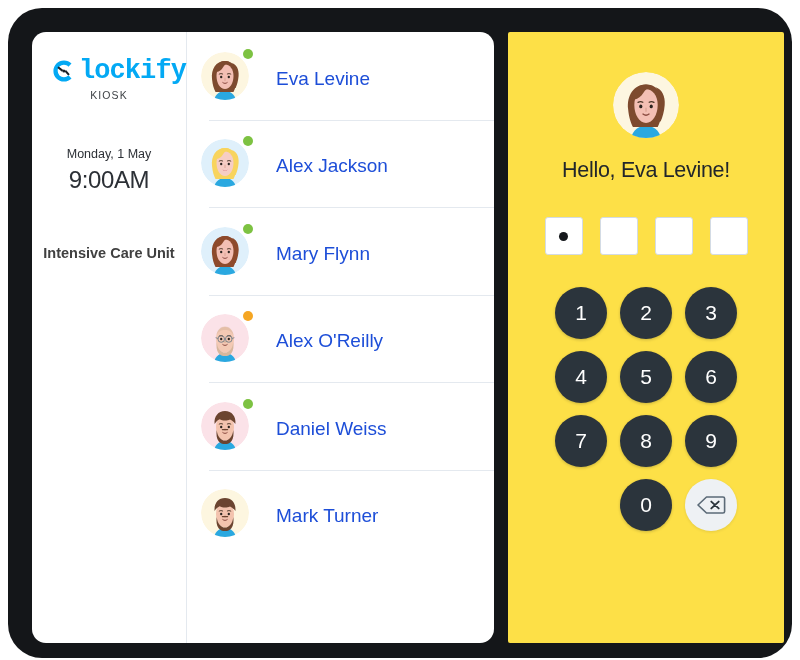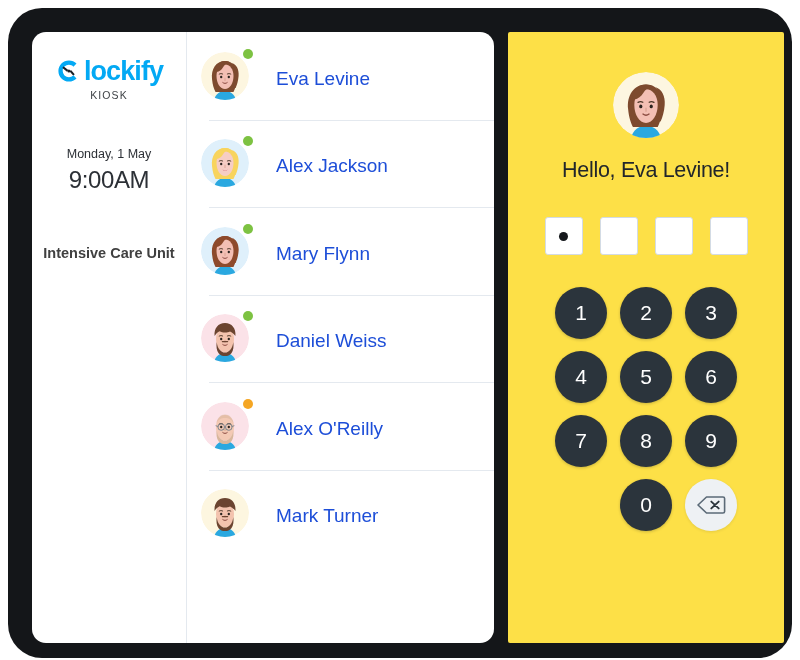--- a/index.html
+++ b/index.html
@@ -46,22 +46,23 @@
   }
 
   #brand-block {
     margin-top: 25px;
     text-align: center;
   }
 
   #logo-row {
     display: flex;
     align-items: center;
-    justify-content: center;
+    justify-content: flex-end;
     gap: 1px;
+    font-family: Liberation Mono, monospace;
   }
 
   #logo-mark { width: 28px; height: 28px; display: block; }
 
   #logo-wordmark {
     font-size: 27px;
     font-weight: bold;
     color: #03a9f4;
     letter-spacing: -0.9px;
     line-height: 1;
@@ -357,61 +358,61 @@
             <span class="status-dot" style="background: rgb(125, 194, 66);"></span>
           </div>
           <span class="employee-name">Mary Flynn</span>
         </div>
         <div class="employee-row">
           <div class="avatar-wrap">
             <span class="avatar"><svg width="48" height="48" viewBox="0 0 48 48">
                 <circle cx="24" cy="24" r="24" fill="#fbe2e8"></circle>
                 <g>
                   <path d="M13 48c1.5-6 6-9 11-9s9.5 3 11 9z" fill="#2aa8e0"></path>
-                  <path d="M15 25c0-7 3.8-12 9-12s9 5 9 12c0 7.5-4 13.5-9 13.5S15 32.5 15 25z" fill="#f3c3ae"></path>
-                  <path d="M13.6 22c-.8-7.6 3.6-13 10.4-13s11.2 5.4 10.4 13c-1.6-2.4-3.4-3.6-5.4-4.6-2.6 1.4-7.4 1.6-10.4-.2-1.8 1-3.6 2.4-5 4.8z" fill="#6b4430"></path>
-                  <ellipse cx="20.2" cy="25" rx="1.15" ry="1.35" fill="#2b2420"></ellipse>
-                  <ellipse cx="27.8" cy="25" rx="1.15" ry="1.35" fill="#2b2420"></ellipse>
-                  <path d="M18.2 22.1c1.1-.7 2.5-.7 3.5-.1" stroke="#4a3526" stroke-width="0.9" fill="none" stroke-linecap="round"></path>
-                  <path d="M26.3 22c1-.6 2.4-.6 3.5.1" stroke="#4a3526" stroke-width="0.9" fill="none" stroke-linecap="round"></path>
-                  <path d="M21.8 30.6c1.4 1.1 3 1.1 4.4 0" stroke="#8a4a40" stroke-width="1" fill="none" stroke-linecap="round"></path>
-                  <path d="M24 26.2v2.4" stroke="#d8a394" stroke-width="0.9" stroke-linecap="round"></path>
-                  <path d="M15.8 28c.4 6 4 10.6 8.2 10.6S31.8 34 32.2 28c.8 4.4.2 8.6-1.8 11.2-1.6 2-3.8 2.8-6.4 2.8s-4.8-.8-6.4-2.8c-2-2.6-2.6-6.8-1.8-11.2z" fill="#6b4430"></path>
-                  <path d="M21.4 27.6h5.2" stroke="#6b4430" stroke-width="1.3" stroke-linecap="round"></path>
-                </g>
-              </svg></span>
-            <span class="status-dot" style="background: rgb(125, 194, 66);"></span>
-          </div>
-          <span class="employee-name">Daniel Weiss</span>
-        </div>
-        <div class="employee-row">
-          <div class="avatar-wrap">
-            <span class="avatar"><svg width="48" height="48" viewBox="0 0 48 48">
-                <circle cx="24" cy="24" r="24" fill="#fbe2e8"></circle>
-                <g>
-                  <path d="M13 48c1.5-6 6-9 11-9s9.5 3 11 9z" fill="#2aa8e0"></path>
                   <path d="M15 25c0-7 3.8-12 9-12s9 5 9 12c0 7.5-4 13.5-9 13.5S15 32.5 15 25z" fill="#f3c9b4"></path>
                   <path d="M15.4 21.5c.6-5.6 4.2-9 8.6-9s8 3.4 8.6 9c-1.2-3.6-4.6-5.6-8.6-5.6s-7.4 2-8.6 5.6z" fill="#d8b79c" opacity="0.55"></path>
                   <ellipse cx="20.2" cy="25" rx="1.15" ry="1.35" fill="#2b2420"></ellipse>
                   <ellipse cx="27.8" cy="25" rx="1.15" ry="1.35" fill="#2b2420"></ellipse>
                   <path d="M18.2 22.1c1.1-.7 2.5-.7 3.5-.1" stroke="#4a3526" stroke-width="0.9" fill="none" stroke-linecap="round"></path>
                   <path d="M26.3 22c1-.6 2.4-.6 3.5.1" stroke="#4a3526" stroke-width="0.9" fill="none" stroke-linecap="round"></path>
                   <path d="M21.8 30.6c1.4 1.1 3 1.1 4.4 0" stroke="#8a4a40" stroke-width="1" fill="none" stroke-linecap="round"></path>
                   <path d="M24 26.2v2.4" stroke="#d8a394" stroke-width="0.9" stroke-linecap="round"></path>
                   <path d="M15.8 28c.4 6 4 10.6 8.2 10.6S31.8 34 32.2 28c.8 4.4.2 8.6-1.8 11.2-1.6 2-3.8 2.8-6.4 2.8s-4.8-.8-6.4-2.8c-2-2.6-2.6-6.8-1.8-11.2z" fill="#d8b79c"></path>
                   <path d="M21.4 27.6h5.2" stroke="#d8b79c" stroke-width="1.3" stroke-linecap="round"></path>
                   <circle cx="20.2" cy="25" r="3.3" fill="none" stroke="#6d7a86" stroke-width="0.85"></circle>
                   <circle cx="27.8" cy="25" r="3.3" fill="none" stroke="#6d7a86" stroke-width="0.85"></circle>
                   <path d="M23.5 25h1" stroke="#6d7a86" stroke-width="0.85"></path>
                   <path d="M16.9 24.4 15 23.8M31.1 24.4l1.9-.6" stroke="#6d7a86" stroke-width="0.85" stroke-linecap="round"></path>
                 </g>
               </svg></span>
             <span class="status-dot" style="background: rgb(245, 166, 35);"></span>
           </div>
           <span class="employee-name">Alex O'Reilly</span>
+        </div>
+        <div class="employee-row">
+          <div class="avatar-wrap">
+            <span class="avatar"><svg width="48" height="48" viewBox="0 0 48 48">
+                <circle cx="24" cy="24" r="24" fill="#fbe2e8"></circle>
+                <g>
+                  <path d="M13 48c1.5-6 6-9 11-9s9.5 3 11 9z" fill="#2aa8e0"></path>
+                  <path d="M15 25c0-7 3.8-12 9-12s9 5 9 12c0 7.5-4 13.5-9 13.5S15 32.5 15 25z" fill="#f3c3ae"></path>
+                  <path d="M13.6 22c-.8-7.6 3.6-13 10.4-13s11.2 5.4 10.4 13c-1.6-2.4-3.4-3.6-5.4-4.6-2.6 1.4-7.4 1.6-10.4-.2-1.8 1-3.6 2.4-5 4.8z" fill="#6b4430"></path>
+                  <ellipse cx="20.2" cy="25" rx="1.15" ry="1.35" fill="#2b2420"></ellipse>
+                  <ellipse cx="27.8" cy="25" rx="1.15" ry="1.35" fill="#2b2420"></ellipse>
+                  <path d="M18.2 22.1c1.1-.7 2.5-.7 3.5-.1" stroke="#4a3526" stroke-width="0.9" fill="none" stroke-linecap="round"></path>
+                  <path d="M26.3 22c1-.6 2.4-.6 3.5.1" stroke="#4a3526" stroke-width="0.9" fill="none" stroke-linecap="round"></path>
+                  <path d="M21.8 30.6c1.4 1.1 3 1.1 4.4 0" stroke="#8a4a40" stroke-width="1" fill="none" stroke-linecap="round"></path>
+                  <path d="M24 26.2v2.4" stroke="#d8a394" stroke-width="0.9" stroke-linecap="round"></path>
+                  <path d="M15.8 28c.4 6 4 10.6 8.2 10.6S31.8 34 32.2 28c.8 4.4.2 8.6-1.8 11.2-1.6 2-3.8 2.8-6.4 2.8s-4.8-.8-6.4-2.8c-2-2.6-2.6-6.8-1.8-11.2z" fill="#6b4430"></path>
+                  <path d="M21.4 27.6h5.2" stroke="#6b4430" stroke-width="1.3" stroke-linecap="round"></path>
+                </g>
+              </svg></span>
+            <span class="status-dot" style="background: rgb(125, 194, 66);"></span>
+          </div>
+          <span class="employee-name">Daniel Weiss</span>
         </div>
         <div class="employee-row">
           <div class="avatar-wrap">
             <span class="avatar"><svg width="48" height="48" viewBox="0 0 48 48">
                 <circle cx="24" cy="24" r="24" fill="#fdf6e0"></circle>
                 <g>
                   <path d="M13 48c1.5-6 6-9 11-9s9.5 3 11 9z" fill="#2aa8e0"></path>
                   <path d="M15 25c0-7 3.8-12 9-12s9 5 9 12c0 7.5-4 13.5-9 13.5S15 32.5 15 25z" fill="#f3c3ae"></path>
                   <path d="M13.6 22c-.8-7.6 3.6-13 10.4-13s11.2 5.4 10.4 13c-1.6-2.4-3.4-3.6-5.4-4.6-2.6 1.4-7.4 1.6-10.4-.2-1.8 1-3.6 2.4-5 4.8z" fill="#6b4430"></path>
                   <ellipse cx="20.2" cy="25" rx="1.15" ry="1.35" fill="#2b2420"></ellipse>

